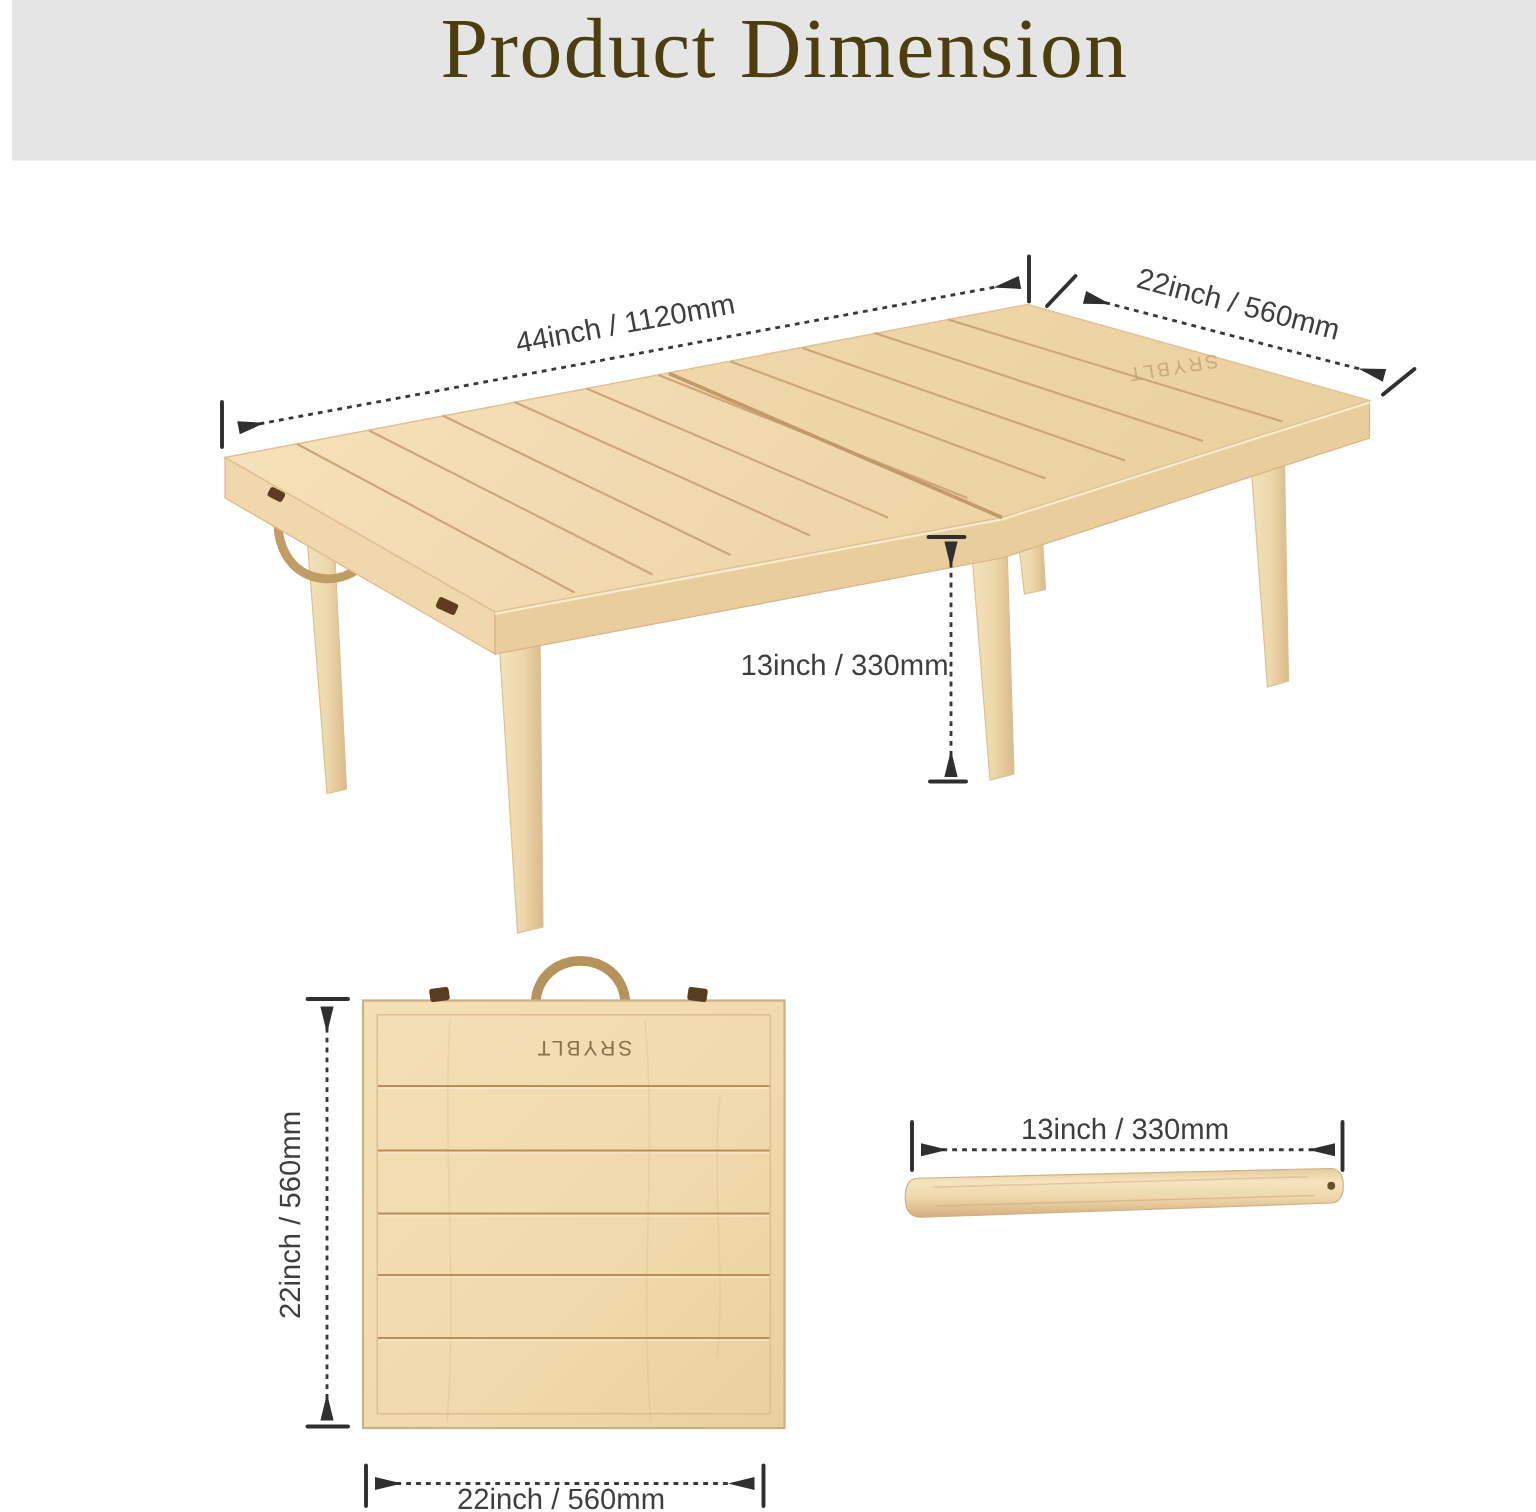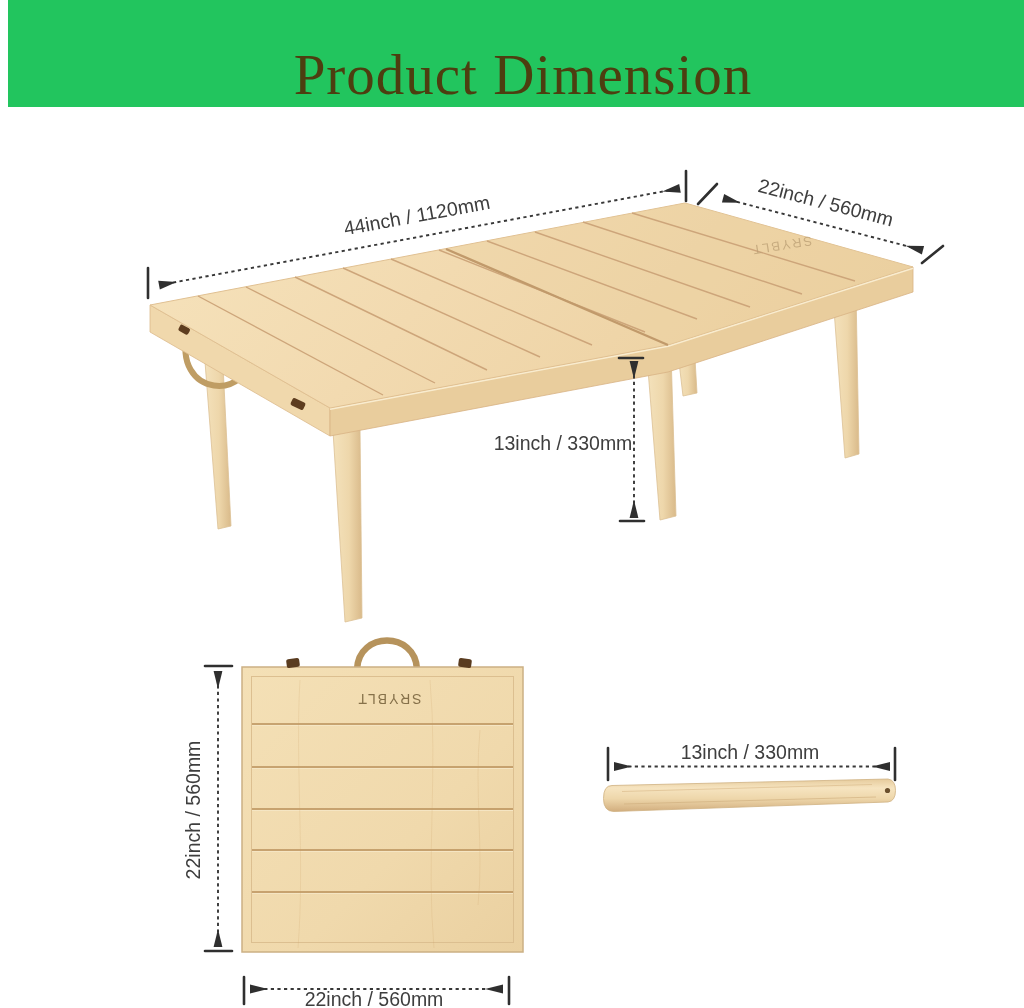--- a/index.html
+++ b/index.html
@@ -1,19 +1,19 @@
 <!DOCTYPE html>
 <html><head>
 <meta charset="utf-8">
 <style>
   html,body{margin:0;padding:0;background:#ffffff;}
   #stage{position:relative;width:1024px;height:1008px;background:#ffffff;overflow:hidden;
          font-family:"Liberation Sans",sans-serif;}
   #banner{position:absolute;top:0;left:8px;width:1016px;height:107px;
-          background:#22c55e;display:flex;align-items:flex-end;justify-content:center;}
+          background:#e5e5e5;display:flex;align-items:flex-start;justify-content:center;}
   #banner h1{margin:0;font-family:"Liberation Serif",serif;font-weight:500;
              font-size:57px;color:#4d3e10;letter-spacing:1px;padding-left:14px;}
   svg{position:absolute;left:0;top:0;}
   .dim{font-family:"Liberation Sans",sans-serif;font-size:19.5px;fill:#3e3e3e;}
   .brandmark{font-family:"Liberation Sans",sans-serif;letter-spacing:2px;}
   .dl{stroke:#383838;stroke-width:1.9;stroke-dasharray:3.2 3.4;fill:none;
       marker-start:url(#arw);marker-end:url(#arw);}
   .tick{stroke:#2f2f2f;stroke-width:2.6;fill:none;stroke-linecap:round;}
   .groove{stroke:#cda57a;stroke-width:1.4;}
   .pgroove{stroke:#b88f5a;stroke-width:1.3;}

